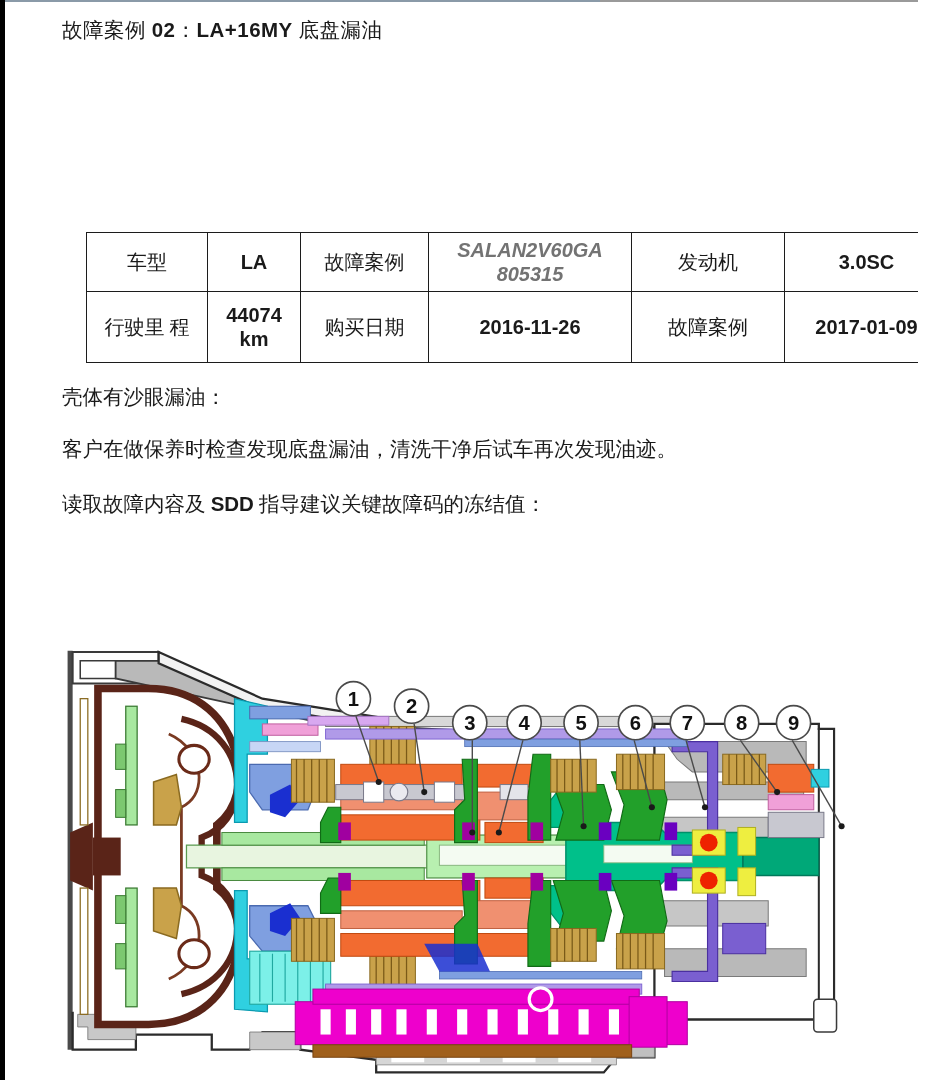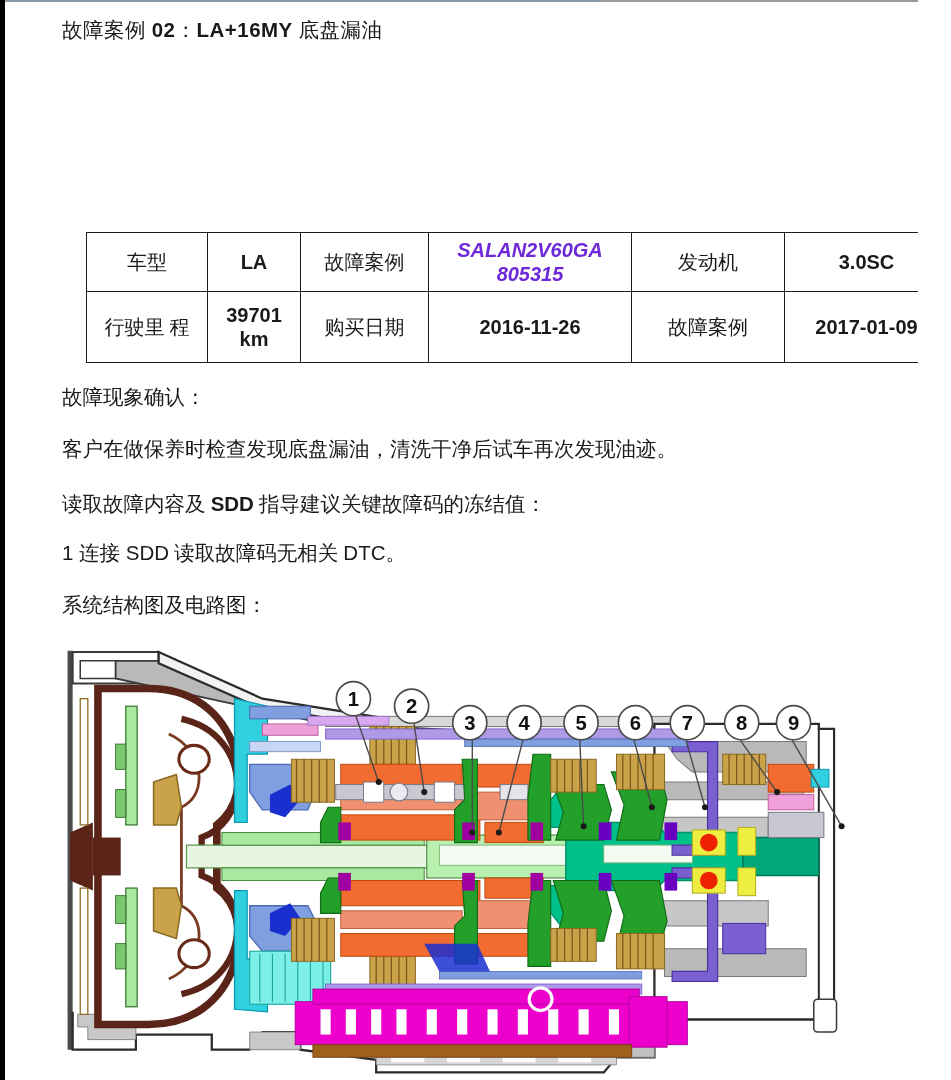--- a/index.html
+++ b/index.html
@@ -84,21 +84,21 @@
     text-align: left;
     padding-left: 14px;
   }
   td.val-c {
     font-family: "Liberation Sans","DejaVu Sans",sans-serif;
     font-weight: bold;
     font-size: 20px;
     text-align: center;
   }
   td.vin {
-    color: #6d28d9;
+    color: #737373;
     font-family: "Liberation Sans","DejaVu Sans",sans-serif;
     font-weight: bold;
     font-style: italic;
     font-size: 19.5px;
     text-align: left;
     padding-left: 10px;
     line-height: 1.18;
   }
   tr.r1 td { height: 50px; }
   tr.r2 td { height: 62px; }
@@ -153,42 +153,38 @@
         <tr class="r1">
       <td class="lbl" style="width:108px">车型</td>
       <td class="val" style="width:80px">LA</td>
       <td class="lbl" style="width:115px">故障案例</td>
       <td class="vin" style="width:190px">SALAN2V60GA 805315</td>
       <td class="lbl" style="width:140px">发动机</td>
       <td class="val" style="width:151px">3.0SC</td>
     </tr>
     <tr class="r2">
       <td class="lbl">行驶里 程</td>
-      <td class="val">39701 km</td>
+      <td class="val">44074 km</td>
       <td class="lbl">购买日期</td>
       <td class="val-c">2016-11-26</td>
       <td class="lbl">故障案例</td>
       <td class="val">2017-01-09</td>
     </tr>
   </tbody>
     </table>
 
-  <div class="para" id="p1">故障现象确认：</div>
+  <div class="para" id="p1">壳体有沙眼漏油：</div>
 
   <div class="para" id="p2">客户在做保养时检查发现底盘漏油，清洗干净后试车再次发现油迹。</div>
 
   <div class="para" id="p3">
     <span>读取故障内容及 </span><span class="sdd">SDD</span><span> 指导建议关键故障码的冻结值：</span>
   </div>
 
-  <div class="para" id="p4">
-    <span class="lat">1 连接 </span><span class="lat">SDD</span><span> 读取故障码无相关 </span><span class="lat">DTC</span><span>。</span>
-  </div>
-
-  <div class="para" id="p5">系统结构图及电路图：</div>
+
 
   <div id="diagram-wrap">
     <svg width="860" height="447" viewBox="0 0 680 354" preserveAspectRatio="none">
 
       <rect x="0" y="0" width="680" height="354" fill="#ffffff"></rect>
 
       <g>
 
         <path d="M6,14 L6,330 L10,330 L10,14 Z" fill="#4a4a4a"></path>
         <path d="M10,15 L78,15 L78,40 L10,40 Z" fill="#ffffff" stroke="#3a3a3a" stroke-width="1.6"></path>

